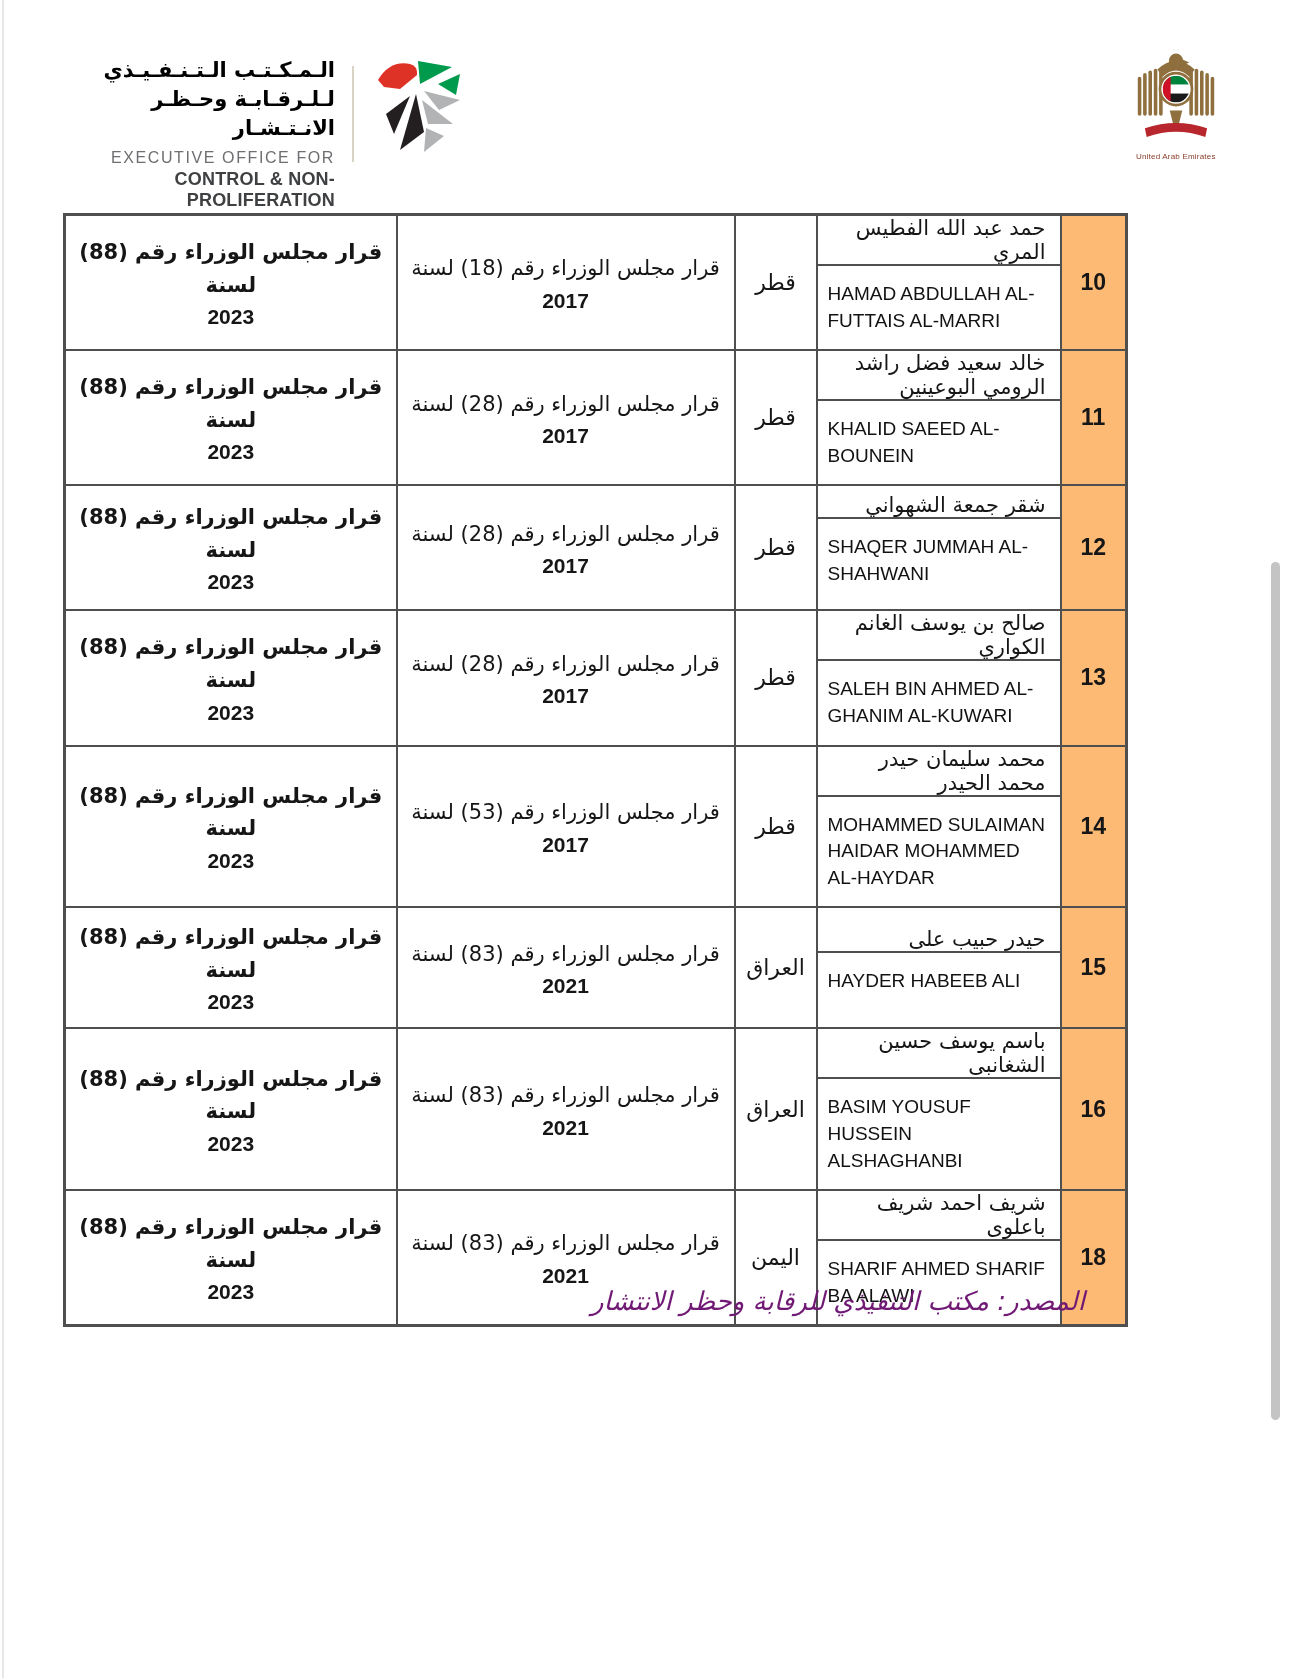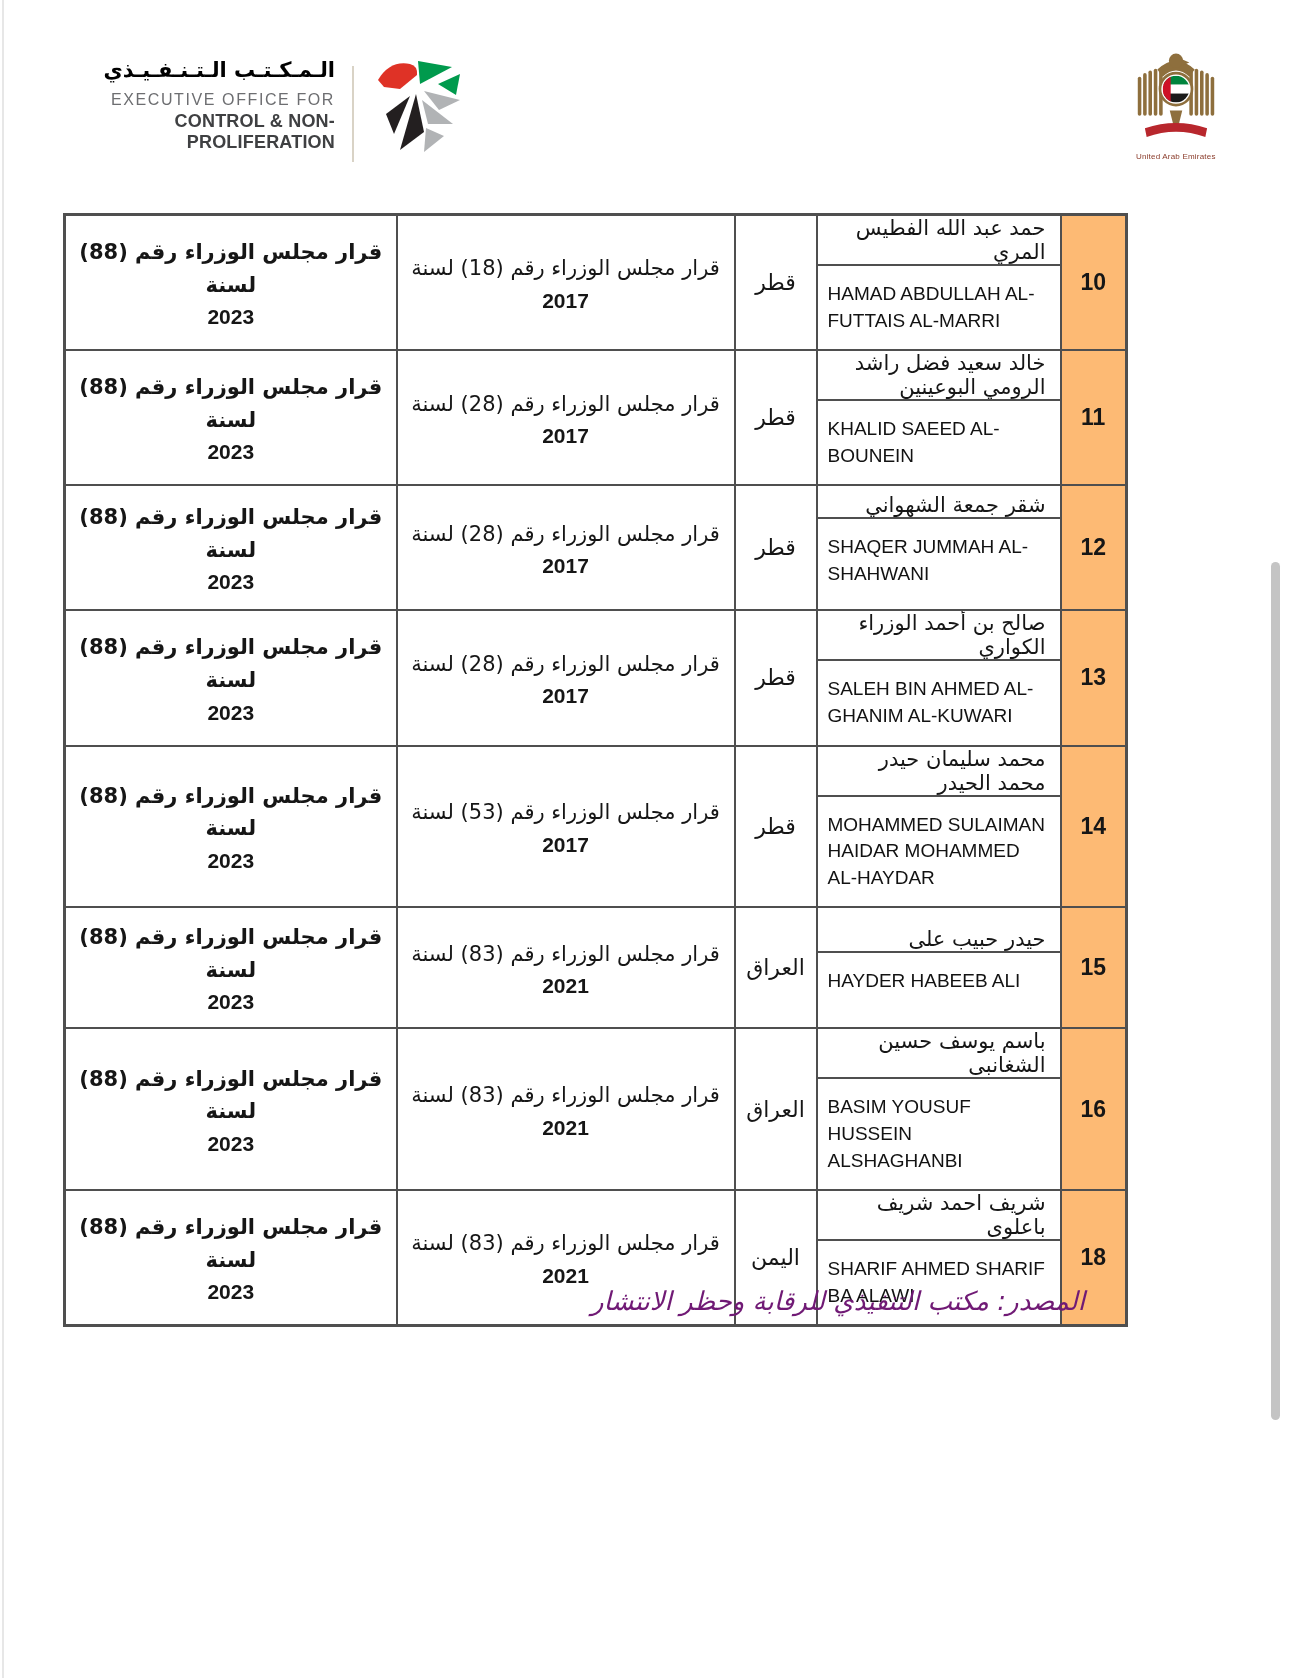--- a/index.html
+++ b/index.html
@@ -62,20 +62,21 @@
   }
 </style>
 </head>
 <body>
 
 <div class="page">
   <div class="edge-artifact"></div>
 
   <div class="logo-block">
     <div class="logo-ar">الـمـكـتـب الـتـنـفـيـذي</div>
+    <div class="logo-ar">لـلـرقـابـة وحـظـر الانـتـشـار</div>
     <div class="logo-en1">EXECUTIVE OFFICE FOR</div>
     <div class="logo-en2">CONTROL &amp; NON-PROLIFERATION</div>
   </div>
   <div class="logo-divider"></div>
 
   <svg class="falcon-svg" width="100" height="106" viewBox="0 0 100 106">
     <path d="M18,22 Q30,2 50,6 Q58,8 57,17 L40,31 L24,29 Z" fill="#df3226"></path>
     <polygon points="58,3 92,9 60,26" fill="#009a4d"></polygon>
     <polygon points="78,26 100,16 96,37" fill="#009a4d"></polygon>
     <polygon points="64,33 100,42 79,52" fill="#b1b3b5"></polygon>
@@ -187,21 +188,21 @@
         <td class="cell-dec bold">
           <div class="dec-line">قرار مجلس الوزراء رقم (88) لسنة</div>
           <div class="dec-year">2023</div>
         </td>
       </tr>
 
       <tr class="r4">
         <td class="cell-num">13</td>
         <td class="cell-name">
             <div class="name-wrap">
-          <div class="name-ar">صالح بن أحمد الوزراء الكواري</div>
+          <div class="name-ar">صالح بن يوسف الغانم الكواري</div>
           <div class="name-en">SALEH BIN AHMED AL-GHANIM AL-KUWARI</div>
         </div>
           </td>
         <td class="cell-country">قطر</td>
         <td class="cell-dec">
           <div class="dec-line">قرار مجلس الوزراء رقم (28) لسنة</div>
           <div class="dec-year">2017</div>
         </td>
         <td class="cell-dec bold">
           <div class="dec-line">قرار مجلس الوزراء رقم (88) لسنة</div>

